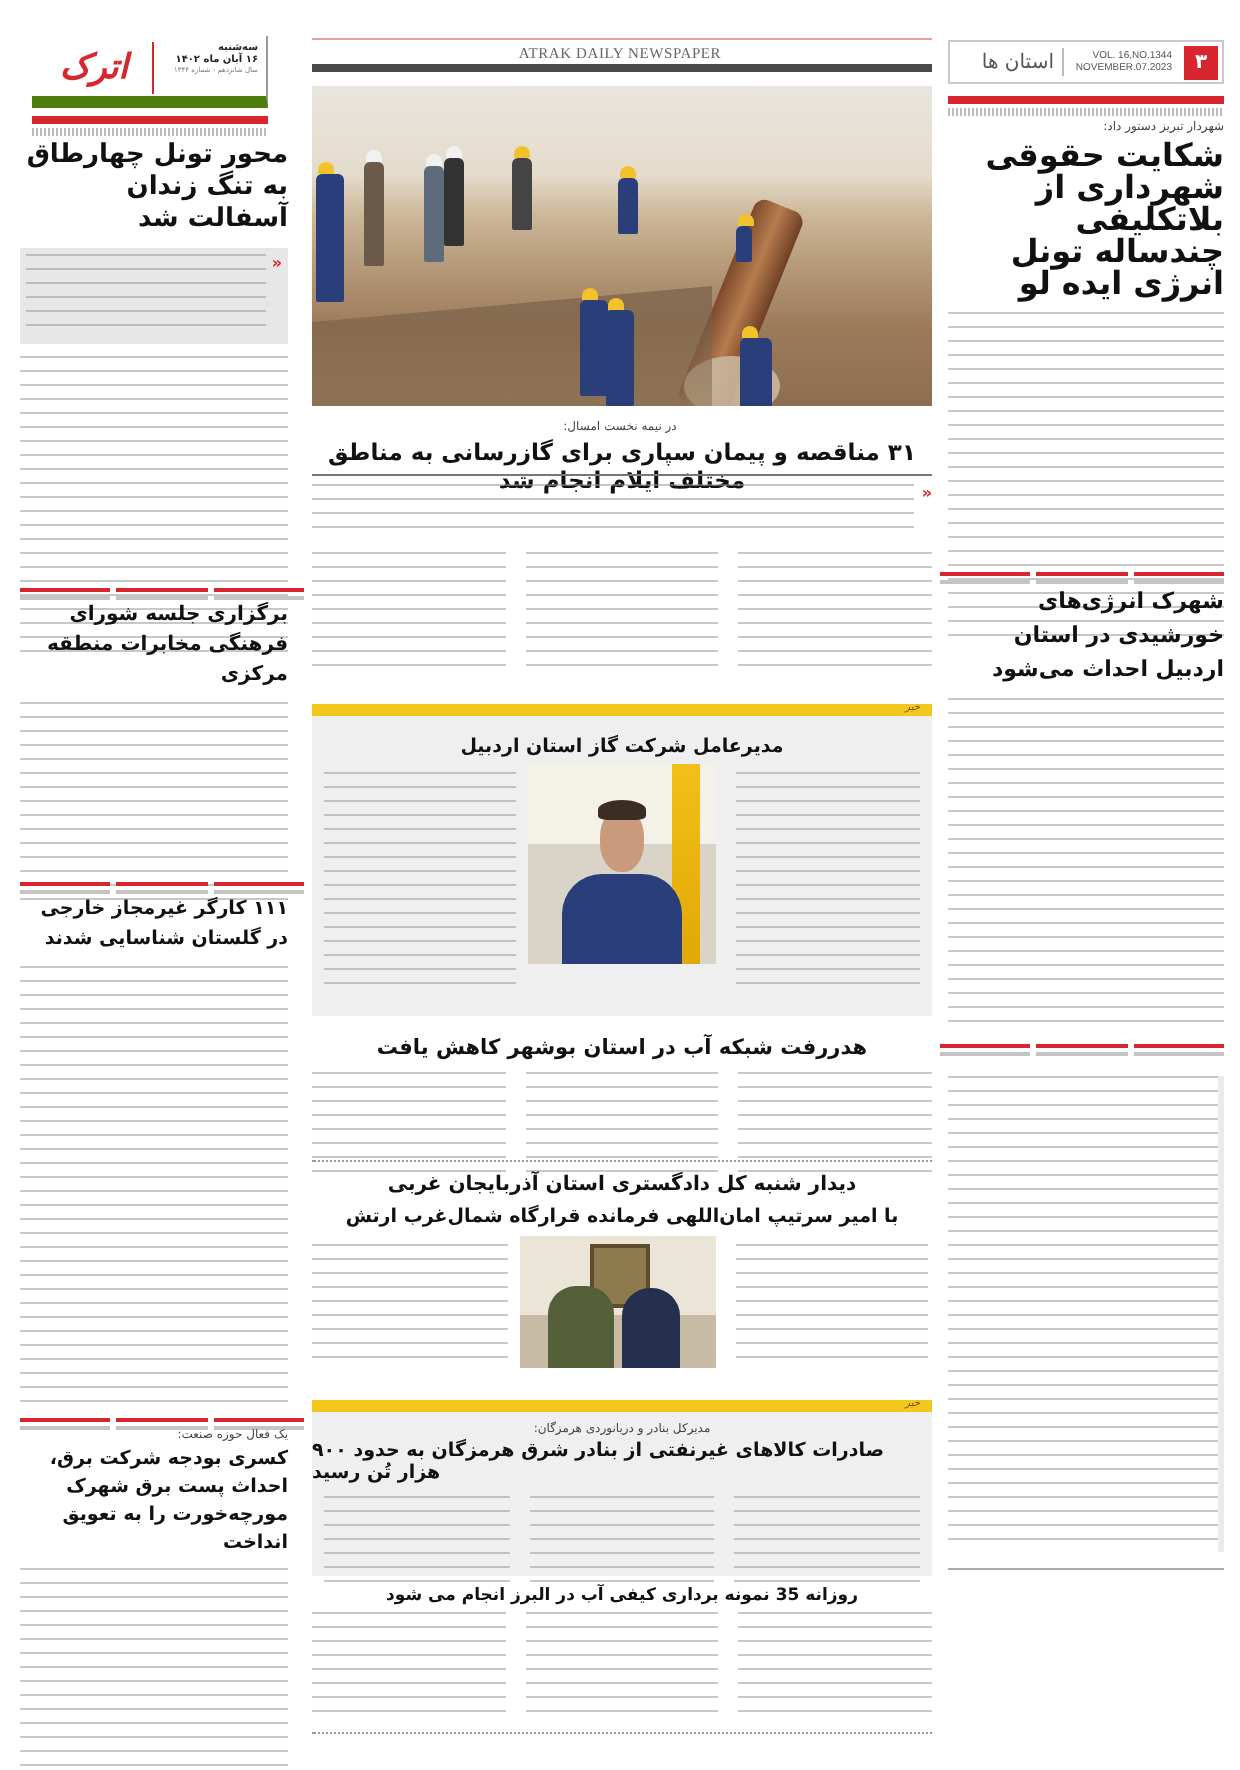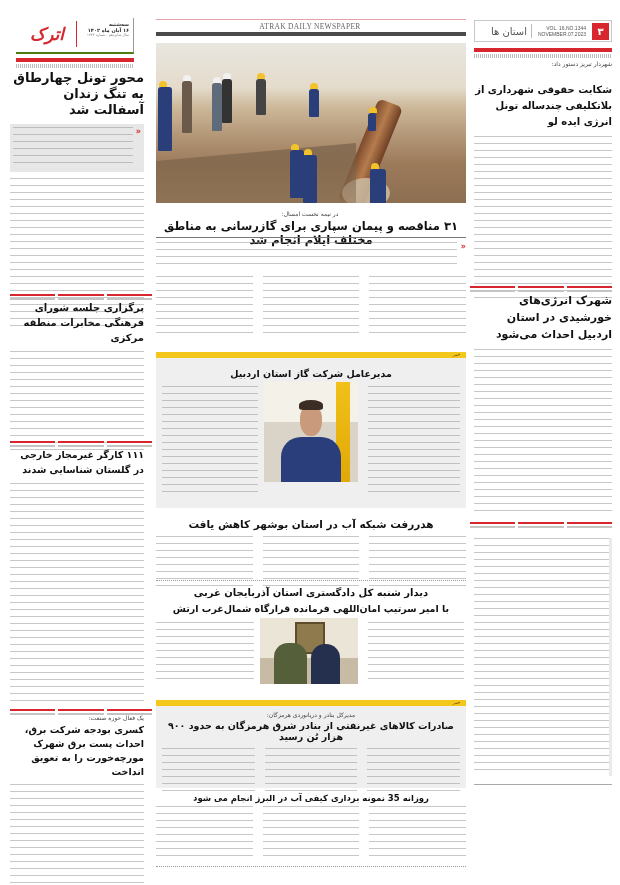--- a/index.html
+++ b/index.html
@@ -67,21 +67,21 @@
     <div class="sep"></div>
     <div class="section">استان ها</div>
   </div>
   <div style="position:absolute; top:48px; right:8px; width:138px;">
     <div class="rule-red"></div>
     <div class="dashes" style="margin-top:2px;"></div>
   </div>
 
   <div style="position:absolute; top:60px; right:8px; width:138px;">
     <div class="kicker">شهردار تبریز دستور داد:</div>
-    <div class="headline" style="font-size:10px; line-height:16px; margin-top:15px;">شکایت حقوقی شهرداری از بلاتکلیفی چندساله تونل انرژی ایده لو</div>
+    <div class="headline" style="font-size:16px; line-height:16px; margin-top:3px;">شکایت حقوقی شهرداری از بلاتکلیفی چندساله تونل انرژی ایده لو</div>
     <div class="lines" style="height:168px; margin-top:6px;"></div>
   </div>
 
   <div class="tri-rule" style="position:absolute; top:282px; right:0; width:142px;">
       <span></span>
       <span></span>
       <span></span>
     </div>
 
   <div style="position:absolute; top:292px; right:8px; width:138px;">
@@ -167,39 +167,39 @@
     <div class="soldier"></div>
     <div class="civil"></div>
   </div>
   <div class="lines" style="position:absolute; top:622px; left:6px; width:98px; height:62px;"></div>
 
   <div class="yellow-bar" style="position:absolute; top:700px; left:6px; width:310px;">
     <span>خبر</span>
   </div>
   <div class="box-gray" style="position:absolute; top:706px; left:6px; width:310px; height:82px;">
     <div class="kicker" style="text-align:center; margin-top:5px;">مدیرکل بنادر و دریانوردی هرمزگان:</div>
-    <div class="headline" style="text-align:center; font-size:9.5px; margin-top:2px;">صادرات کالاهای غیرنفتی از بنادر شرق هرمزگان به حدود ۹۰۰ هزار تُن رسید</div>
+    <div class="headline" style="text-align:left; font-size:9.5px; margin-top:2px;">صادرات کالاهای غیرنفتی از بنادر شرق هرمزگان به حدود ۹۰۰ هزار تُن رسید</div>
     <div style="display:flex; gap:10px; margin:6px 6px 0;">
       <div class="lines" style="flex:1; height:46px;"></div>
       <div class="lines" style="flex:1; height:46px;"></div>
       <div class="lines" style="flex:1; height:46px;"></div>
     </div>
   </div>
 
   <div class="headline" style="position:absolute; top:793px; left:6px; width:310px; text-align:center; font-size:8.5px;">روزانه 35 نمونه برداری کیفی آب در البرز انجام می شود</div>
   <div style="position:absolute; top:806px; left:6px; width:310px; display:flex; gap:10px;">
     <div class="lines" style="flex:1; height:56px;"></div>
     <div class="lines" style="flex:1; height:56px;"></div>
     <div class="lines" style="flex:1; height:56px;"></div>
   </div>
   <div class="dotted" style="position:absolute; top:866px; left:6px; width:310px;"></div>
 </div>
 
 <div class="col col-left">
-  <div style="position:absolute; top:18px; left:16px; width:118px; height:36px; border-bottom:2px solid #4d7c0f; border-right:1px solid #999;">
+  <div style="position:absolute; top:18px; left:16px; width:118px; height:36px; border-bottom:6px solid #4d7c0f; border-right:1px solid #999;">
     <div class="logo" style="top:2px; left:0;">
       <div style="font-size:17px; color:#d7262d; font-weight:bold; font-style:italic; line-height:28px;">اترک</div>
     </div>
     <div style="position:absolute; top:3px; left:60px; width:1px; height:26px; background:#d7262d;"></div>
     <div style="position:absolute; top:3px; right:4px; width:50px; text-align:right;">
       <div style="font-size:5px; color:#222; font-weight:bold;">سه‌شنبه</div>
       <div style="font-size:5px; color:#222; font-weight:bold;">۱۶ آبان ماه ۱۴۰۲</div>
       <div style="font-size:3.5px; color:#777;">سال شانزدهم - شماره ۱۳۴۴</div>
     </div>
   </div>

